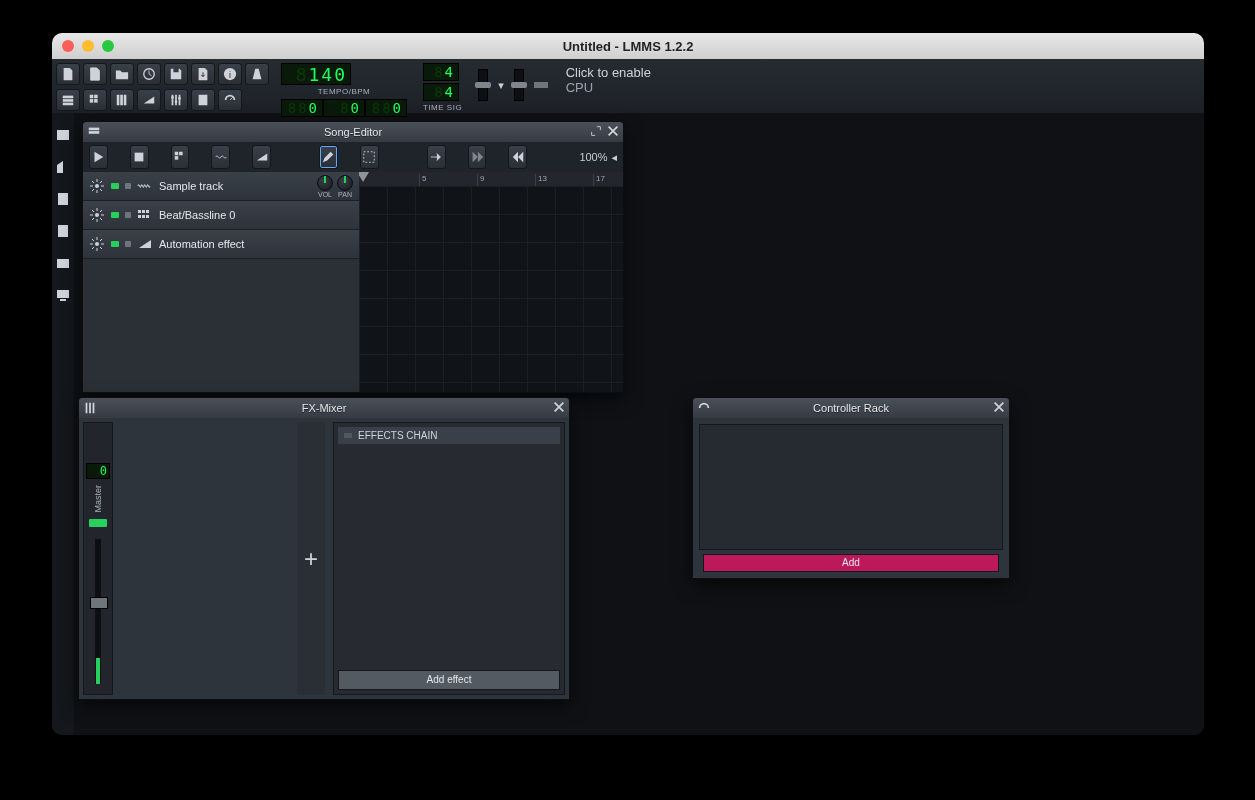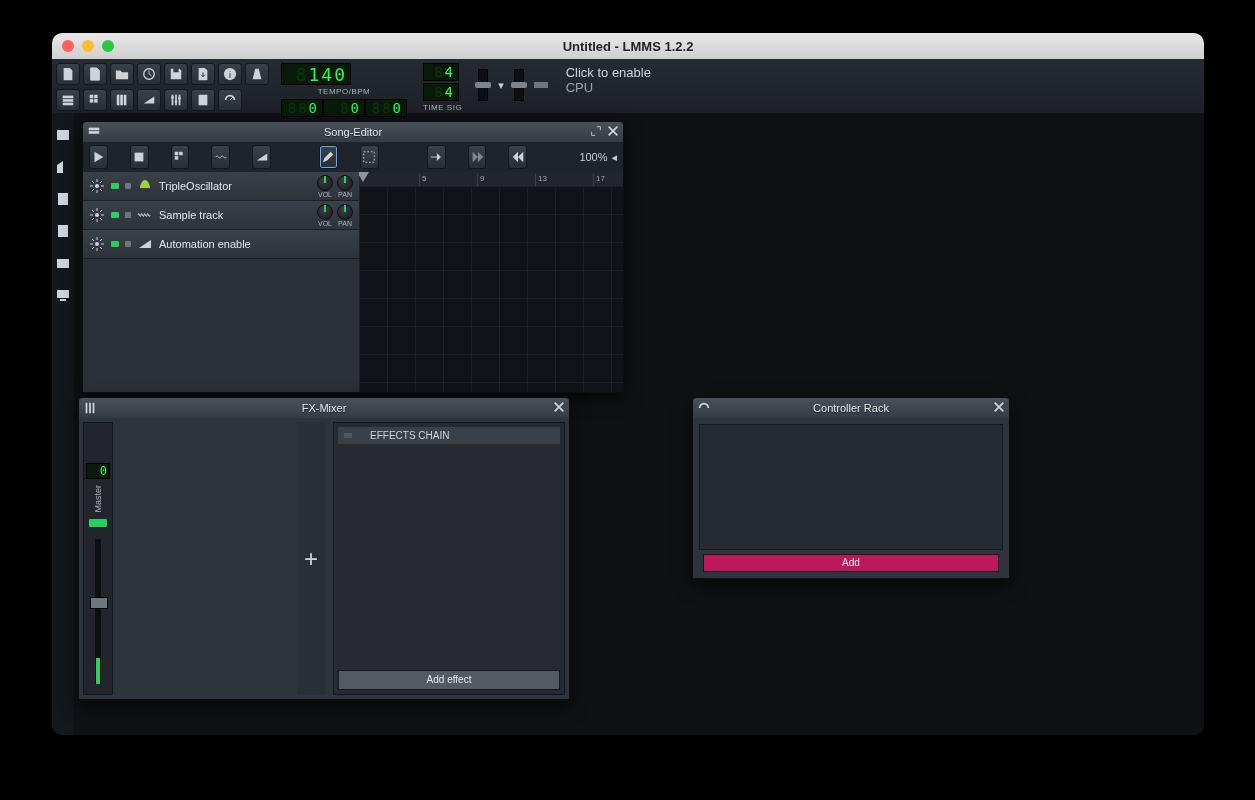--- a/index.html
+++ b/index.html
@@ -87,21 +87,21 @@
   .fx-body{position:absolute;left:0;top:20px;right:0;bottom:0;background:#2e343c;display:flex;padding:4px;gap:4px;}
   .ch{width:28px;background:#22262c;border:1px solid #14171b;display:flex;flex-direction:column;align-items:center;padding:4px 0;gap:6px;}
   .ch .sendlcd{width:20px;height:14px;background:var(--lcd);border:1px solid #000;color:var(--lcd-seg);font-family:monospace;font-size:12px;text-align:right;padding-right:2px;margin-top:36px;}
   .ch .vlabel{writing-mode:vertical-rl;transform:rotate(180deg);font-size:9px;color:#aab0b8;}
   .ch .fader{width:6px;flex:1;background:#0d0f12;position:relative;margin:6px 0;}
   .ch .fader .cap{position:absolute;left:-5px;width:16px;height:10px;background:#6f757d;border:1px solid #000;top:40%;}
   .ch .fader .lvl{position:absolute;left:1px;right:1px;bottom:0;height:18%;background:var(--accent);}
   .ch .mbtn{width:18px;height:8px;background:var(--accent);border-radius:1px;}
   .addch{width:28px;background:#2a2f36;display:flex;align-items:center;justify-content:center;font-size:24px;color:#d0d4da;margin-left:180px;}
   .fx-right{flex:1;background:#272b31;border:1px solid #14171b;margin-left:4px;padding:4px;position:relative;}
-  .fx-right .chainhdr{background:#3a4049;font-size:10px;color:#d0d4da;padding:3px 6px;display:flex;align-items:center;gap:18px;}
+  .fx-right .chainhdr{background:#3a4049;font-size:10px;color:#d0d4da;padding:3px 6px;display:flex;align-items:center;gap:6px;}
   .fx-right .chainhdr .led{width:8px;height:5px;background:#525861;}
   .fx-right .addfx{position:absolute;left:4px;right:4px;bottom:4px;height:18px;background:#545a62;color:#e4e7eb;text-align:center;font-size:10px;line-height:18px;border:1px solid #14171b;}
   
   #crack{left:640px;top:338px;width:316px;height:180px;}
   .cr-body{position:absolute;left:0;top:20px;right:0;bottom:0;background:#2e343c;padding:6px;}
   .cr-body .inner{position:absolute;left:6px;right:6px;top:6px;bottom:28px;background:#262b31;border:1px solid #14171b;}
   .cr-body .addc{position:absolute;left:10px;right:10px;bottom:6px;height:16px;background:#be185d;color:#e4e7eb;text-align:center;font-size:10px;line-height:16px;border:1px solid #14171b;}
   .active{box-shadow:inset 0 0 0 1px #5fa9ff;}
 </style>
 </head>
@@ -378,42 +378,20 @@
         <div class="se-body">
           <div class="trklist" id="trklist">
               <div class="trk">
     <svg class="gear" viewBox="0 0 16 16">
                   <circle cx="8" cy="8" r="2" fill="currentColor"></circle>
                   <path stroke="currentColor" fill="none" d="M8 1v3M8 12v3M1 8h3M12 8h3M3 3l2 2M11 11l2 2M13 3l-2 2M5 11l-2 2"></path>
                 </svg>
     <div class="mute"></div>
     <div class="solo"></div>
     <div class="ico"><svg viewBox="0 0 16 16">
-                    <path fill="#9fd53a" d="M8 2c3 0 5 5 5 8H3c0-3 2-8 5-8z"></path>
-                  </svg></div>
-    <div class="name">TripleOscillator</div>
-    <div class="knobs2">
-                  <div class="kn">
-                    <div class="d"></div>
-                    <div class="l">VOL</div>
-                  </div>
-                  <div class="kn">
-                    <div class="d"></div>
-                    <div class="l">PAN</div>
-                  </div>
-                </div>
-              </div>
-              <div class="trk">
-    <svg class="gear" viewBox="0 0 16 16">
-                  <circle cx="8" cy="8" r="2" fill="currentColor"></circle>
-                  <path stroke="currentColor" fill="none" d="M8 1v3M8 12v3M1 8h3M12 8h3M3 3l2 2M11 11l2 2M13 3l-2 2M5 11l-2 2"></path>
-                </svg>
-    <div class="mute"></div>
-    <div class="solo"></div>
-    <div class="ico"><svg viewBox="0 0 16 16">
                     <path stroke="#cfd3d9" fill="none" d="M1 8c1-5 2 5 3 0s2 5 3 0 2 5 3 0 2 5 3 0"></path>
                   </svg></div>
     <div class="name">Sample track</div>
     <div class="knobs2">
                   <div class="kn">
                     <div class="d"></div>
                     <div class="l">VOL</div>
                   </div>
                   <div class="kn">
                     <div class="d"></div>
@@ -422,23 +400,40 @@
                 </div>
               </div>
               <div class="trk">
     <svg class="gear" viewBox="0 0 16 16">
                   <circle cx="8" cy="8" r="2" fill="currentColor"></circle>
                   <path stroke="currentColor" fill="none" d="M8 1v3M8 12v3M1 8h3M12 8h3M3 3l2 2M11 11l2 2M13 3l-2 2M5 11l-2 2"></path>
                 </svg>
     <div class="mute"></div>
     <div class="solo"></div>
     <div class="ico"><svg viewBox="0 0 16 16">
+                    <rect x="1" y="3" width="3" height="3" fill="#cfd3d9"></rect>
+                    <rect x="5" y="3" width="3" height="3" fill="#cfd3d9"></rect>
+                    <rect x="9" y="3" width="3" height="3" fill="#cfd3d9"></rect>
+                    <rect x="1" y="8" width="3" height="3" fill="#cfd3d9"></rect>
+                    <rect x="5" y="8" width="3" height="3" fill="#cfd3d9"></rect>
+                    <rect x="9" y="8" width="3" height="3" fill="#cfd3d9"></rect>
+                  </svg></div>
+    <div class="name">Beat/Bassline 0</div>
+    </div>
+              <div class="trk">
+    <svg class="gear" viewBox="0 0 16 16">
+                  <circle cx="8" cy="8" r="2" fill="currentColor"></circle>
+                  <path stroke="currentColor" fill="none" d="M8 1v3M8 12v3M1 8h3M12 8h3M3 3l2 2M11 11l2 2M13 3l-2 2M5 11l-2 2"></path>
+                </svg>
+    <div class="mute"></div>
+    <div class="solo"></div>
+    <div class="ico"><svg viewBox="0 0 16 16">
                     <path fill="#cfd3d9" d="M2 12L14 4v8z"></path>
                   </svg></div>
-    <div class="name">Automation enable</div>
+    <div class="name">Automation effect</div>
     </div>
             </div>
           <div class="timeline">
             <div class="ruler" id="ruler">
               <div class="marker"></div>
             <div class="tick" style="left: 60px;">5</div>
                 <div class="tick" style="left: 118px;">9</div>
                 <div class="tick" style="left: 176px;">13</div>
                 <div class="tick" style="left: 234px;">17</div>
               </div>

